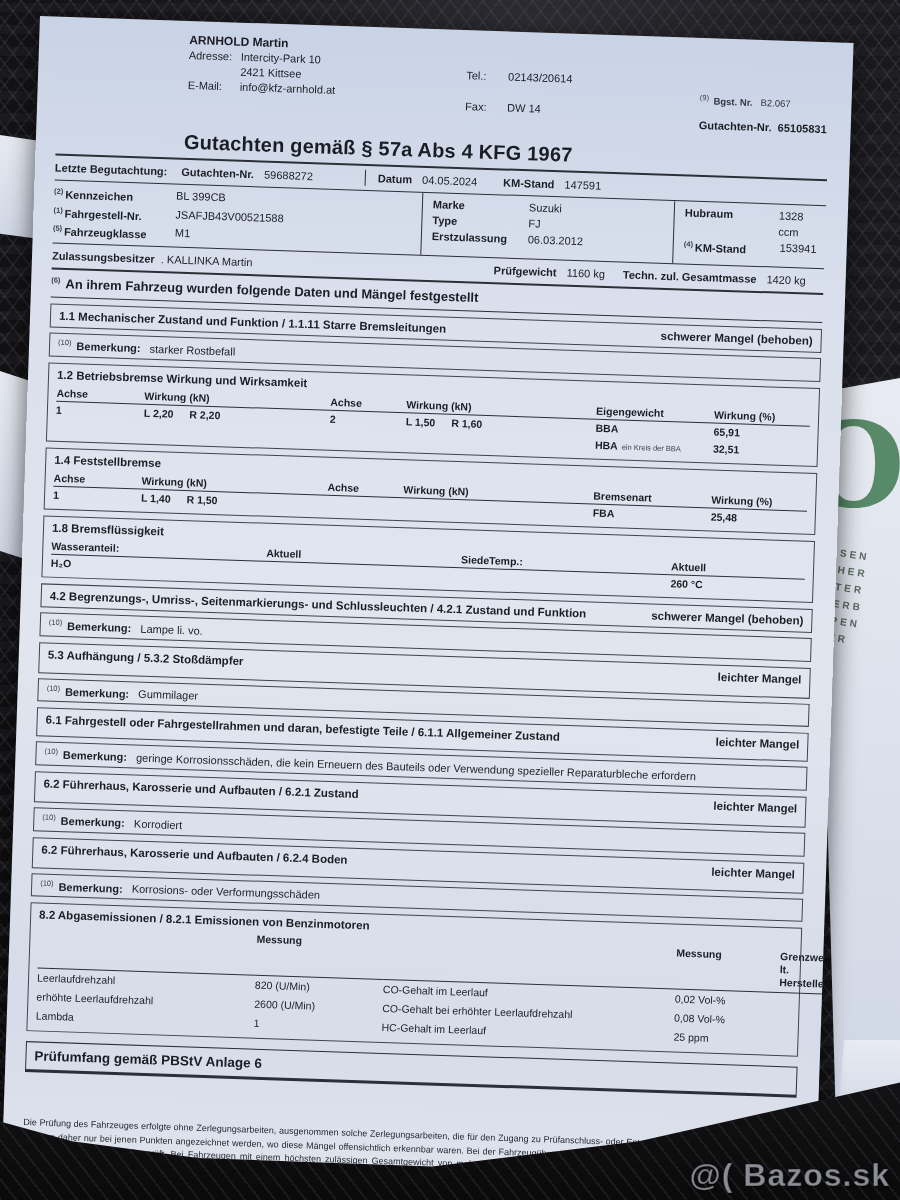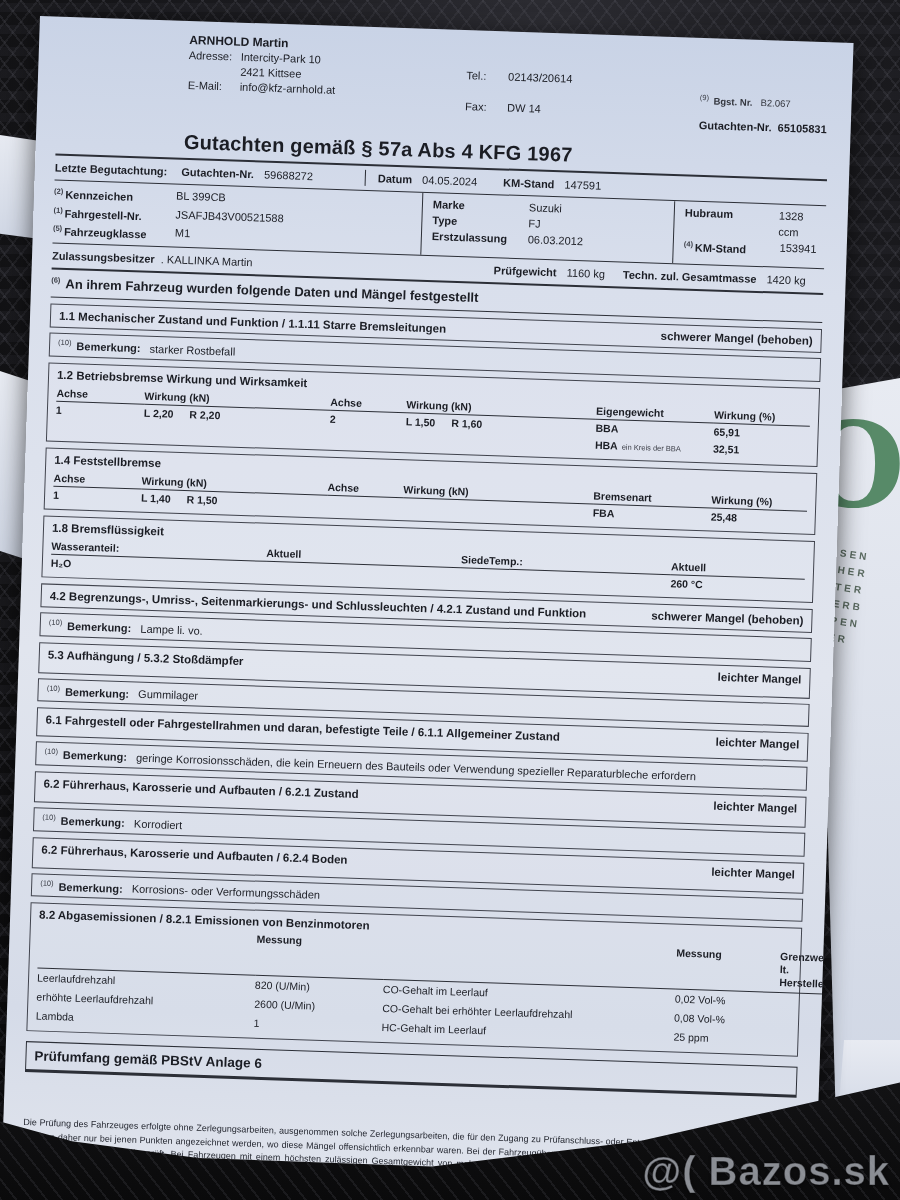--- a/index.html
+++ b/index.html
@@ -106,21 +106,21 @@
     padding:6px 8px;font-size:13.5px;font-weight:700;}
   .fineprint{margin-top:44px;font-size:9px;line-height:13.5px;color:#262932;
     text-align:justify;padding-right:2px;}
 
   
   .bottom-wedge{position:absolute;left:0;top:1060px;width:900px;height:140px;
     background:linear-gradient(0deg,#0a0a0b,#141416);
     clip-path:polygon(0 100%,0 44%,8% 58%,22% 70%,48% 76%,71% 58%,100% 16%,100% 100%);}
   .bottom-wedge .fab{position:absolute;inset:0;
     background:repeating-linear-gradient(52deg, rgba(90,90,100,.2) 0 2px, transparent 2px 12px);}
-  .watermark{position:absolute;right:10px;bottom:6px;font-size:40px;font-weight:700;
+  .watermark{position:absolute;right:10px;bottom:6px;font-size:32px;font-weight:700;
     color:rgba(226,232,242,.6);-webkit-text-stroke:1px rgba(15,15,18,.45);
     text-shadow:0 1px 3px rgba(0,0,0,.5);letter-spacing:1px;}
 </style>
 </head>
 <body>
 
 <div class="fabric"></div>
 
 <div class="scrap scrap-topleft"></div>
 <div class="scrap scrap-leftmid"></div>

